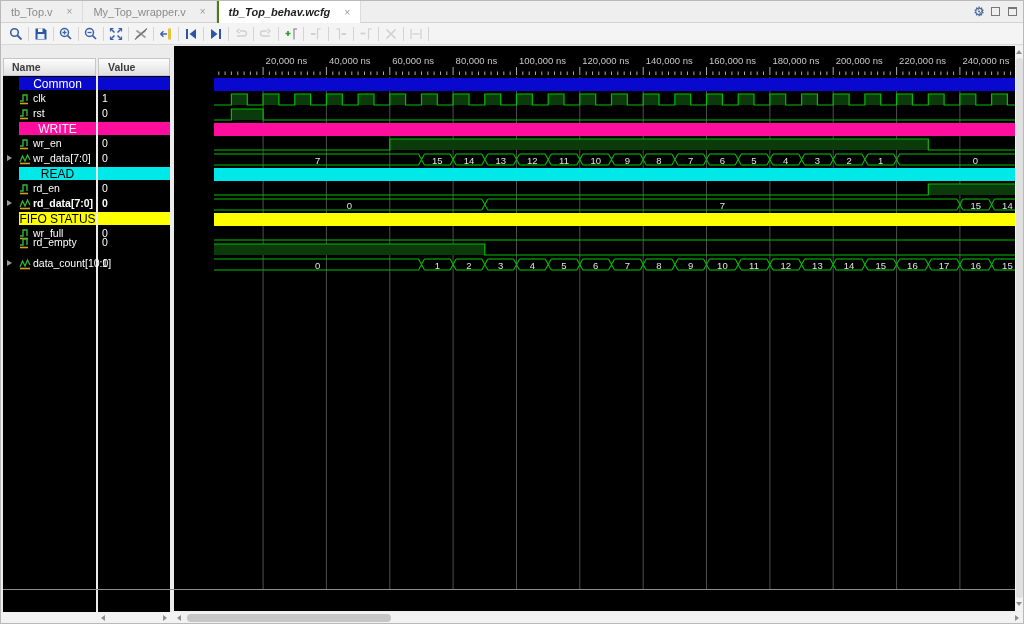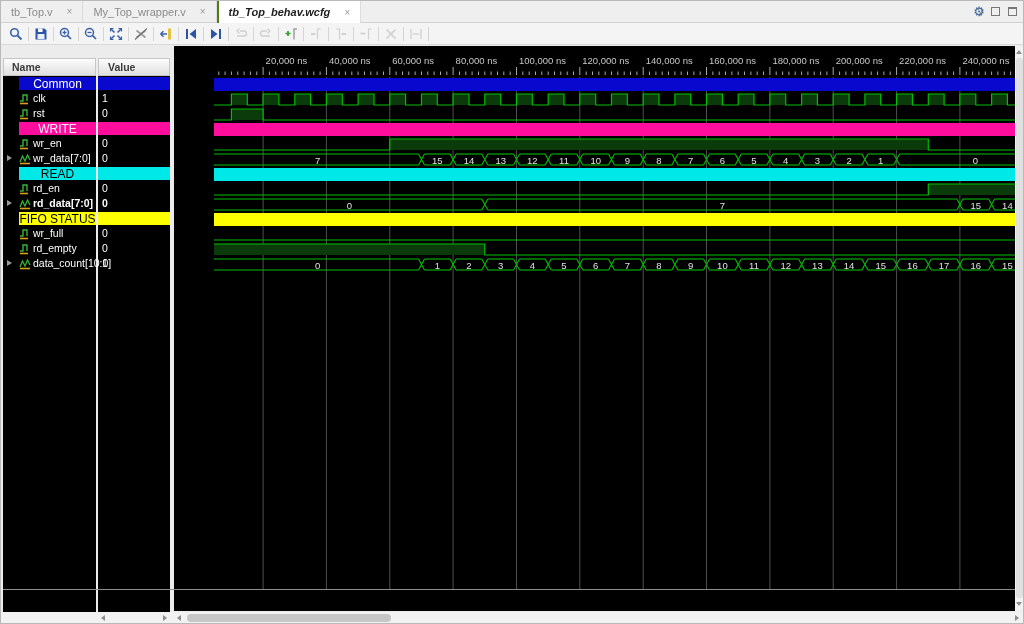--- a/index.html
+++ b/index.html
@@ -291,21 +291,21 @@
           <div class="divbar-val" style="background:#FEFF00;"></div>
         </div>
         <div class="srow" style="top: 150px;">
           <svg class="sig-icon" width="11" height="12">
             <path d="M1 8 h3 v-6 h4 v6" fill="none" stroke="#35b535" stroke-width="1.4"></path>
             <path d="M1 10.5 h8" stroke="#d7a018" stroke-width="1.6"></path>
           </svg>
           <span class="nm">wr_full</span>
           <span class="val">0</span>
         </div>
-        <div class="srow" style="top: 165px;">
+        <div class="srow" style="top: 159px;">
           <svg class="sig-icon" width="11" height="12">
             <path d="M1 8 h3 v-6 h4 v6" fill="none" stroke="#35b535" stroke-width="1.4"></path>
             <path d="M1 10.5 h8" stroke="#d7a018" stroke-width="1.6"></path>
           </svg>
           <span class="nm">rd_empty</span>
           <span class="val">0</span>
         </div>
         <div class="srow" style="top: 180px;">
           <span class="chev"></span>
           <svg class="sig-icon" width="12" height="12">

